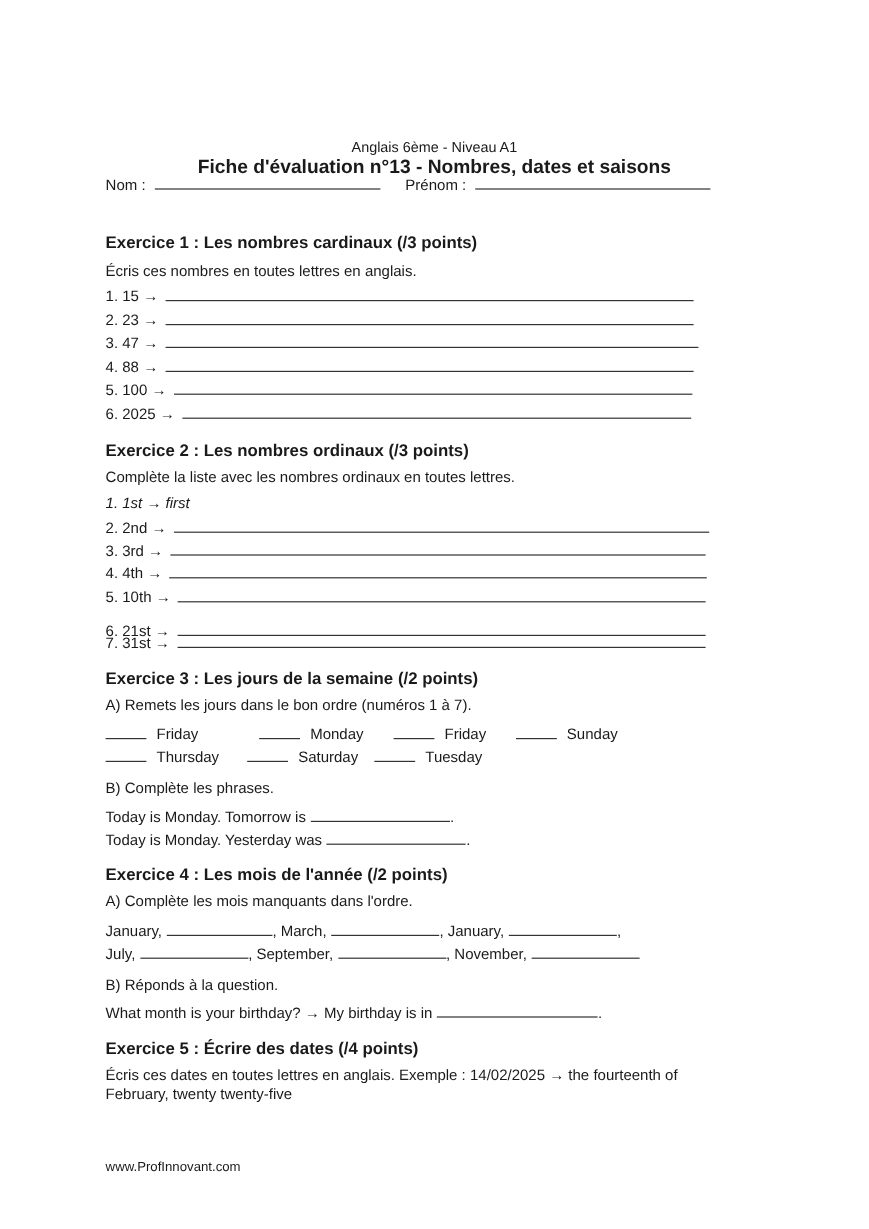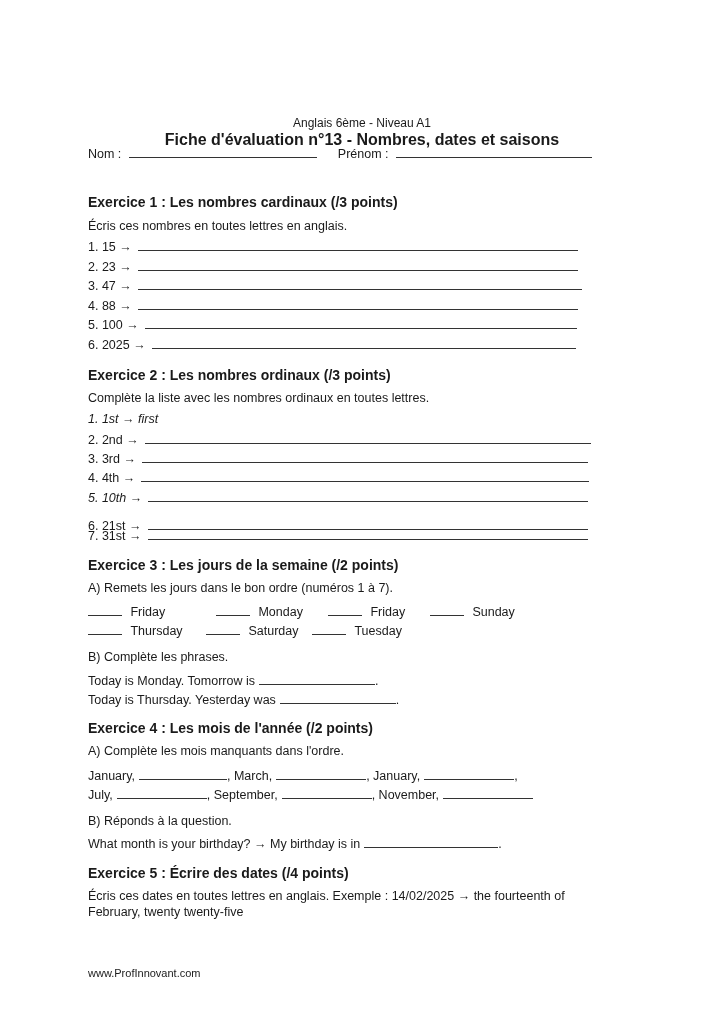--- a/index.html
+++ b/index.html
@@ -69,21 +69,21 @@
       <span class="blank" style="width:446px;margin-left:6px;"></span>
     </div>
   <div class="item" style="top:451px;">
       <span>3. 3rd →</span>
       <span class="blank" style="width:446px;margin-left:6px;"></span>
     </div>
   <div class="item" style="top:470px;">
       <span>4. 4th →</span>
       <span class="blank" style="width:448px;margin-left:6px;"></span>
     </div>
-  <div class="item" style="top:490px;font-style:italic;">
+  <div class="item" style="top:490px;">
       <span>5. 10th →</span>
       <span class="blank" style="width:440px;margin-left:6px;"></span>
     </div>
   <div class="item" style="top:518px;">
       <span>6. 21st →</span>
       <span class="blank" style="width:440px;margin-left:6px;"></span>
     </div>
   <div class="item" style="top:528px;">
       <span>7. 31st →</span>
       <span class="blank" style="width:440px;margin-left:6px;"></span>
@@ -107,21 +107,21 @@
     <span class="blank" style="width:34px;"></span>
     <span style="width:56px;margin-left:5px;">Saturday</span>
     <span class="blank" style="width:34px;"></span>
     <span style="margin-left:5px;">Tuesday</span>
   </div>
   <div class="line" style="top:650px;">B) Complète les phrases.</div>
   <div class="line" style="top:673px;">
     <span>Today is Monday. Tomorrow is</span><span class="blank" style="width:116px;"></span><span>.</span>
   </div>
   <div class="line" style="top:692px;">
-    <span>Today is Thursday. Yesterday was</span><span class="blank" style="width:116px;"></span><span>.</span>
+    <span>Today is Monday. Yesterday was</span><span class="blank" style="width:116px;"></span><span>.</span>
   </div>
 
   <div class="h" style="top:720px;">Exercice 4 : Les mois de l'année (/2 points)</div>
   <div class="line" style="top:744px;">A) Complète les mois manquants dans l'ordre.</div>
   <div class="line" style="top:768px;">
     <span>January,</span><span class="blank" style="width:88px;"></span><span>, March,</span><span class="blank" style="width:90px;"></span><span>, January,</span><span class="blank" style="width:90px;"></span><span>,</span>
   </div>
   <div class="line" style="top:787px;">
     <span>July,</span><span class="blank" style="width:90px;"></span><span>, September,</span><span class="blank" style="width:90px;"></span><span>, November,</span><span class="blank" style="width:90px;"></span>
   </div>

